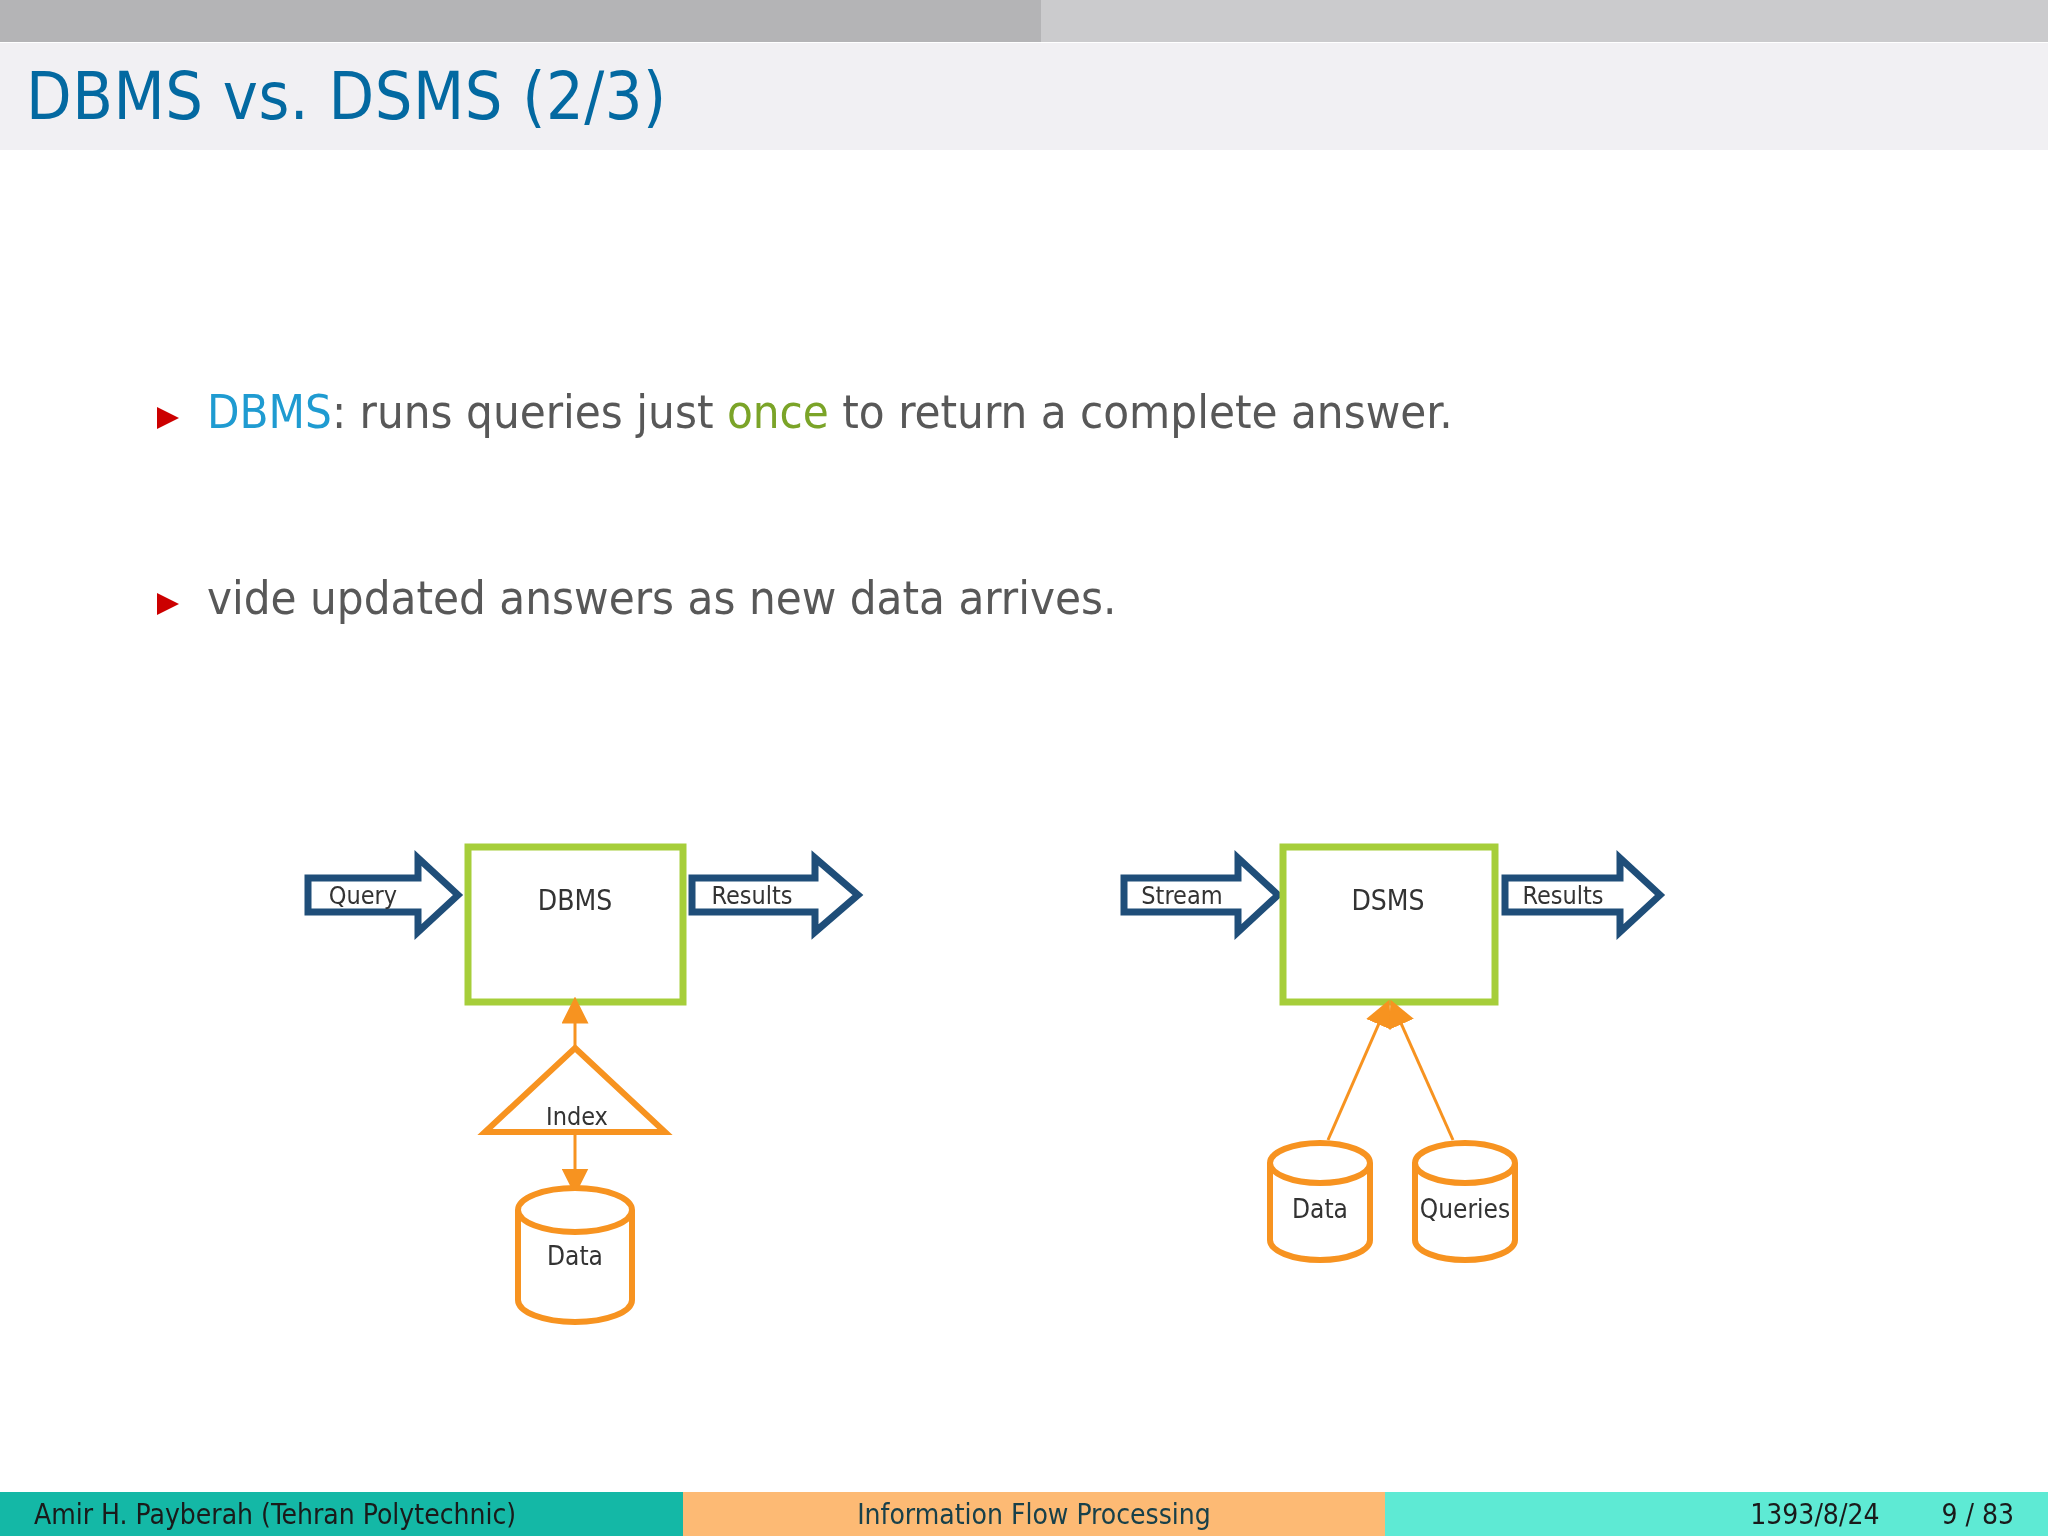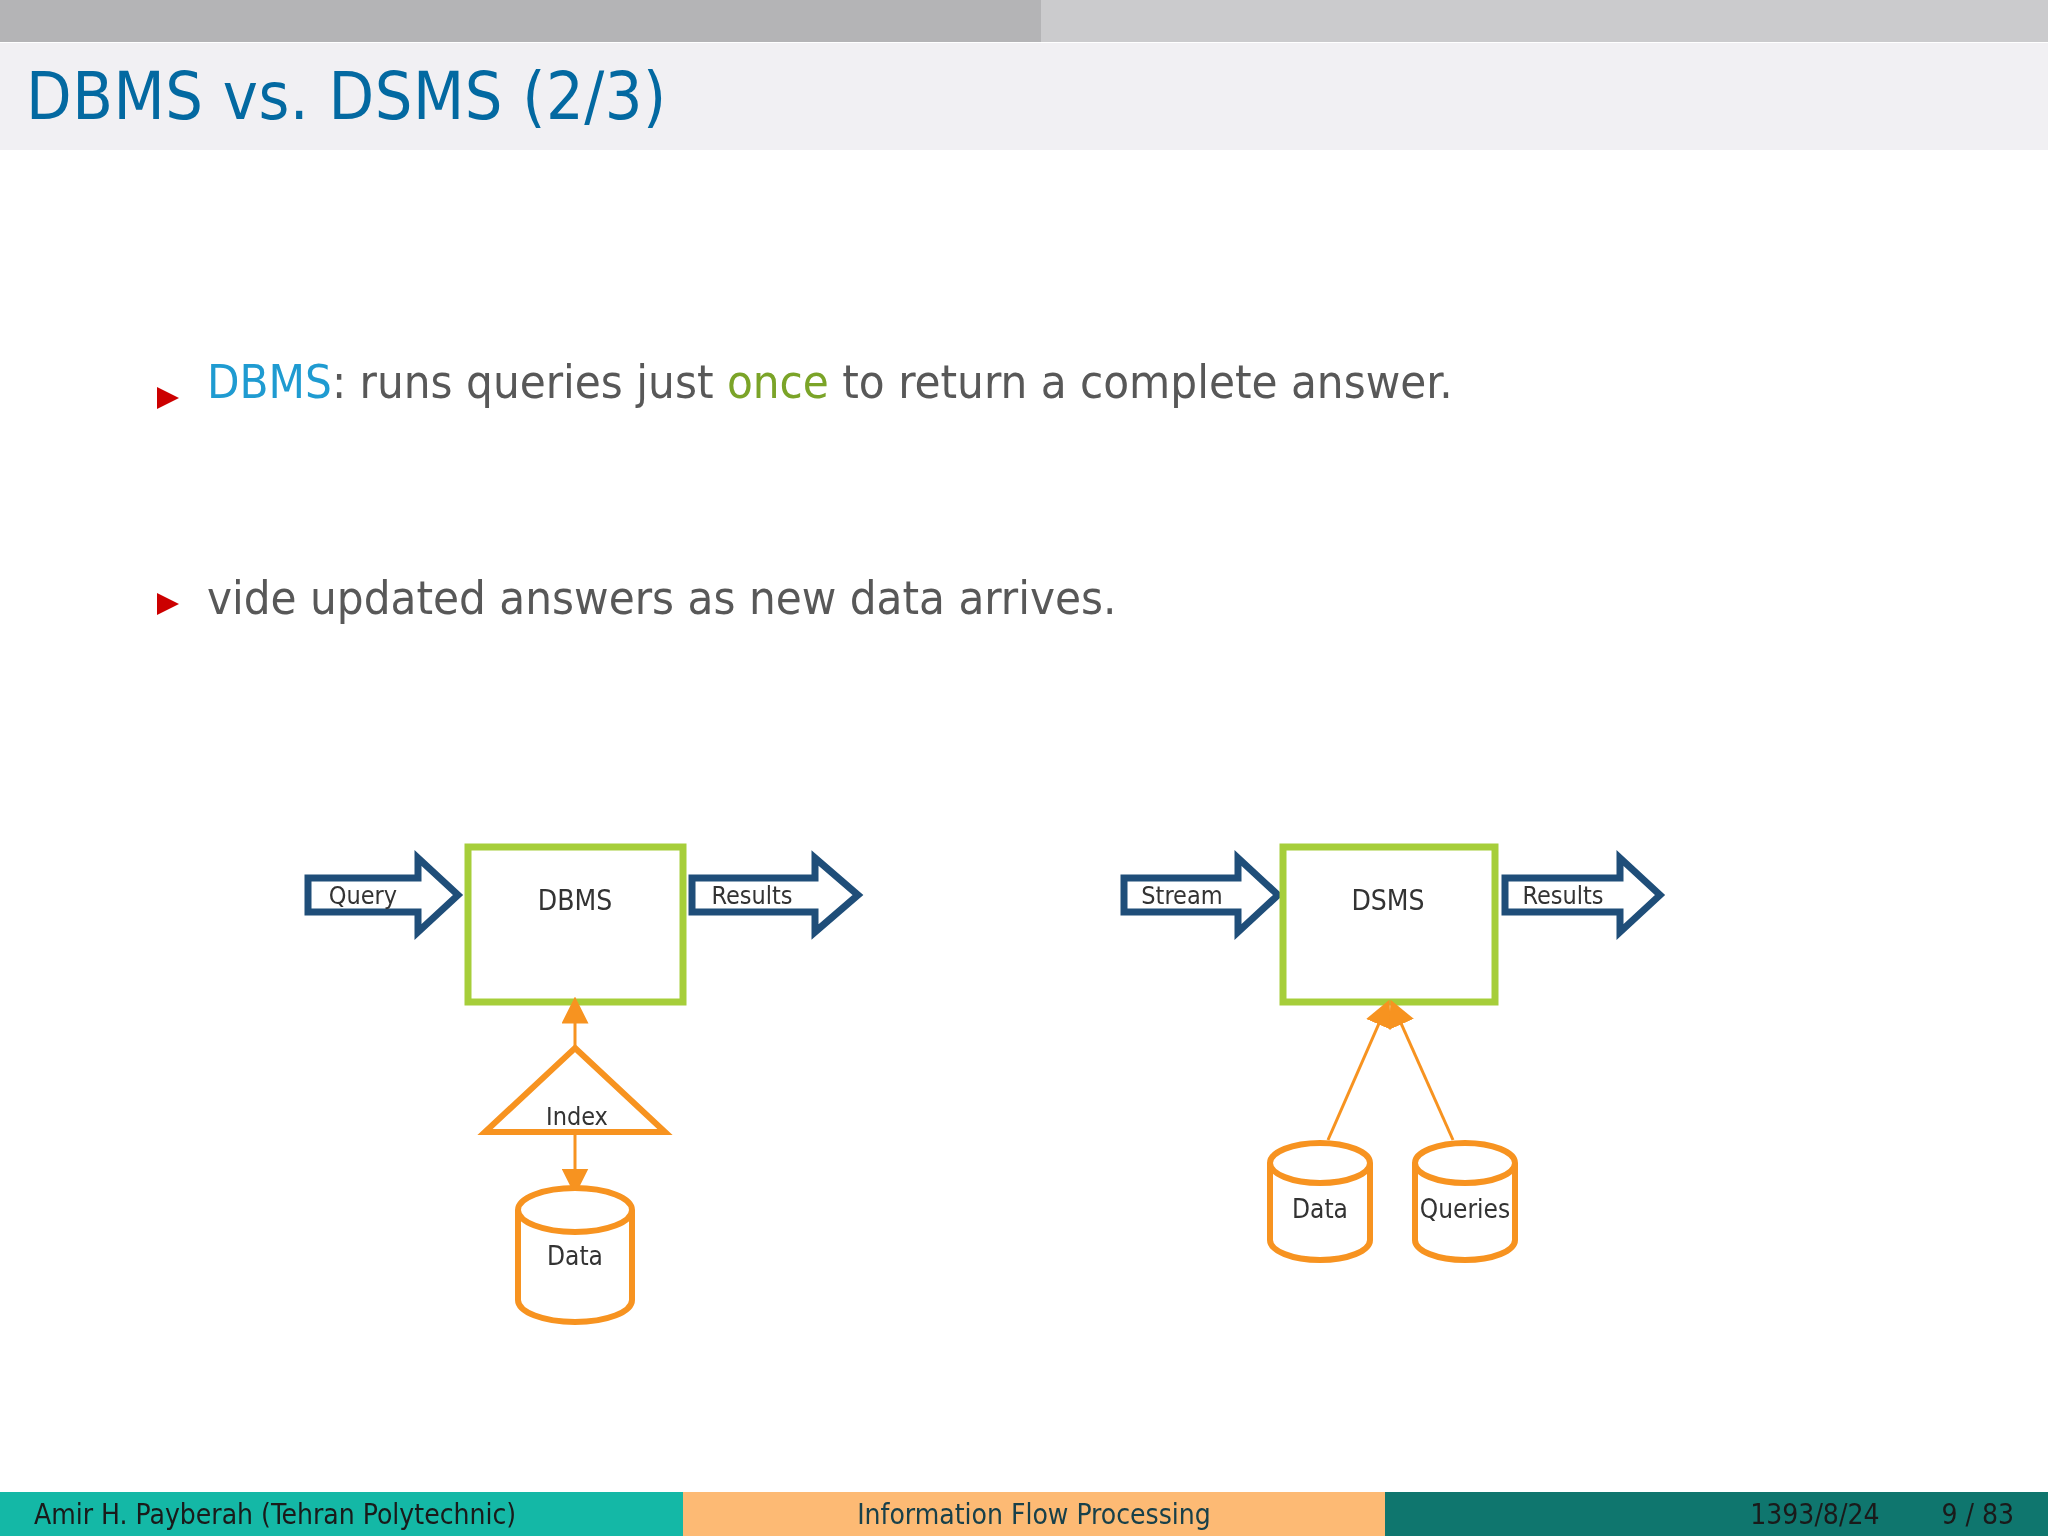--- a/index.html
+++ b/index.html
@@ -68,21 +68,21 @@
   .bullet-marker svg { display: block; }
   .bullet-text {
     font-size: 47px;
     line-height: 1.28;
     color: #585858;
     font-family: "DejaVu Sans Condensed", "Liberation Sans", sans-serif;
   }
   .kw-blue  { color: #1f9bd1; }
   .kw-green { color: #7ba428; }
 
-  #bullet-1 { left: 155px; top: 202px; width: 1800px; align-items: flex-end; }
+  #bullet-1 { left: 155px; top: 232px; width: 1800px; }
   #bullet-2 { left: 155px; top: 418px; width: 1790px; }
 
   #bullet-2 .bullet-text { width: 1740px; }
   #bullet-2 .line1 {
     display: flex;
     justify-content: space-between;
     white-space: nowrap;
   }
 
   
@@ -119,21 +119,21 @@
     padding-left: 34px;
   }
   #footer-center {
     width: 702px; height: 100%;
     background: #fdba74;
     display: flex; align-items: center; justify-content: center;
     color: #18404a;
   }
   #footer-right {
     flex: 1; height: 100%;
-    background: #0f766e;
+    background: #5eead4;
     display: flex; align-items: center; justify-content: flex-end;
     color: #1a1a1a;
     box-sizing: border-box;
     padding-right: 34px;
     gap: 62px;
   }
 </style>
 </head>
 <body>
 

